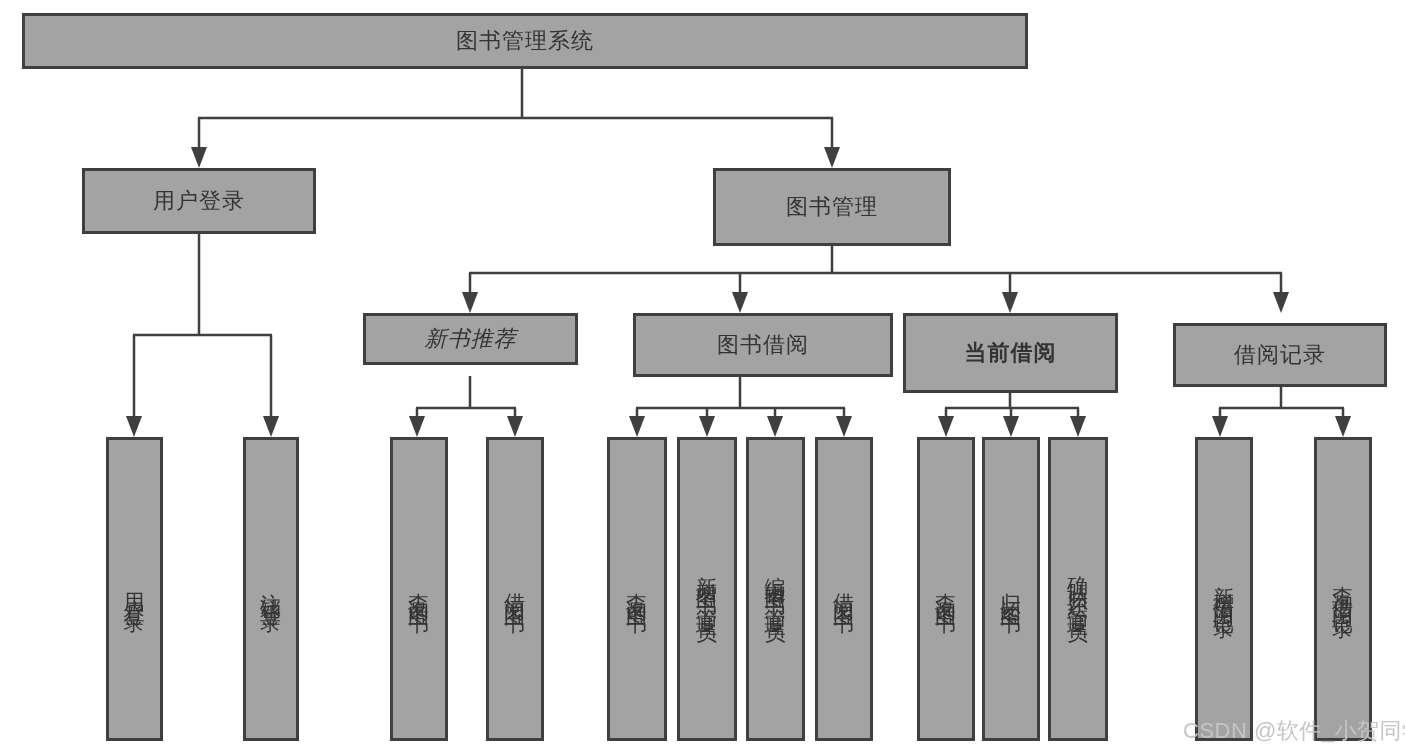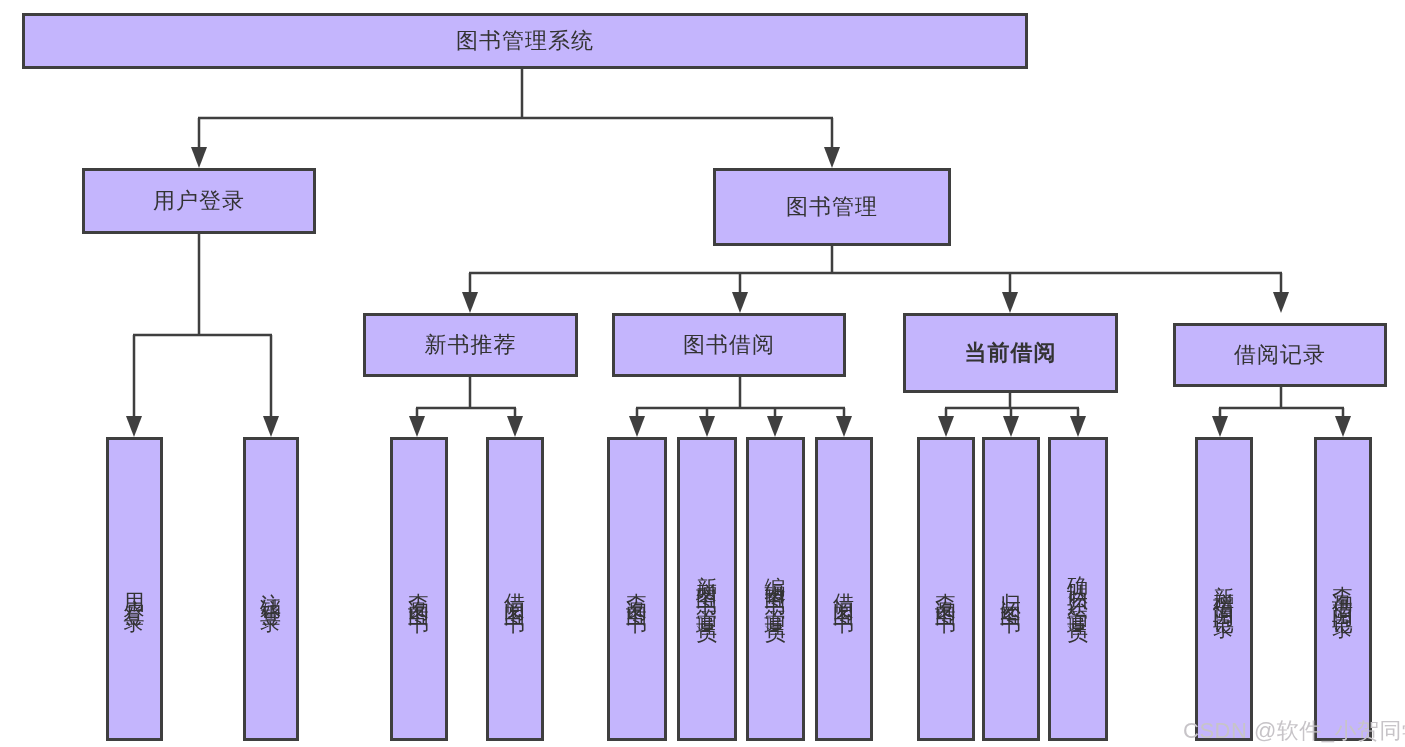--- a/index.html
+++ b/index.html
@@ -13,21 +13,21 @@
   }
   .connectors {
     position: absolute;
     left: 0; top: 0;
     width: 1405px; height: 747px;
     z-index: 1;
   }
   .node {
     position: absolute;
     box-sizing: border-box;
-    background: #c4b5fd;
+    background: #a3a3a3;
     border: 3px solid #3f3f3f;
     display: flex;
     align-items: center;
     justify-content: center;
     z-index: 2;
     color: #333333;
   }
   .hbox { font-size: 22px; letter-spacing: 1px; }
   .vbox .vtext {
     writing-mode: vertical-rl;
@@ -87,22 +87,22 @@
       <use href="#arr" transform="translate(1220,437)"></use>
       <use href="#arr" transform="translate(1343,437)"></use>
     </g>
   </svg>
 
   <div class="node hbox" style="left:22px; top:13px; width:1006px; height:56px;">图书管理系统</div>
 
   <div class="node hbox" style="left:82px; top:168px; width:234px; height:66px;">用户登录</div>
   <div class="node hbox" style="left:713px; top:168px; width:238px; height:78px;">图书管理</div>
 
-  <div class="node hbox" style="left:363px; top:313px; width:215px; height:64px;">新书推荐</div>
-  <div class="node hbox" style="left:612px; top:313px; width:234px; height:64px;">图书借阅</div>
+  <div class="node hbox" style="left:363px; top:313px; width:215px; height:52px;font-style:italic;">新书推荐</div>
+  <div class="node hbox" style="left:633px; top:313px; width:260px; height:64px;">图书借阅</div>
   <div class="node hbox" style="left:903px; top:313px; width:215px; height:80px;font-weight:bold;">当前借阅</div>
   <div class="node hbox" style="left:1173px; top:313px; width:214px; height:64px;margin-top:10px;">借阅记录</div>
 
   <div class="node vbox" style="left:106px; top:437px; width:57px; height:304px;">
     <span class="vtext">用户登录</span>
   </div>
   <div class="node vbox" style="left:243px; top:437px; width:56px; height:304px;">
     <span class="vtext">注销登录</span>
   </div>
 

